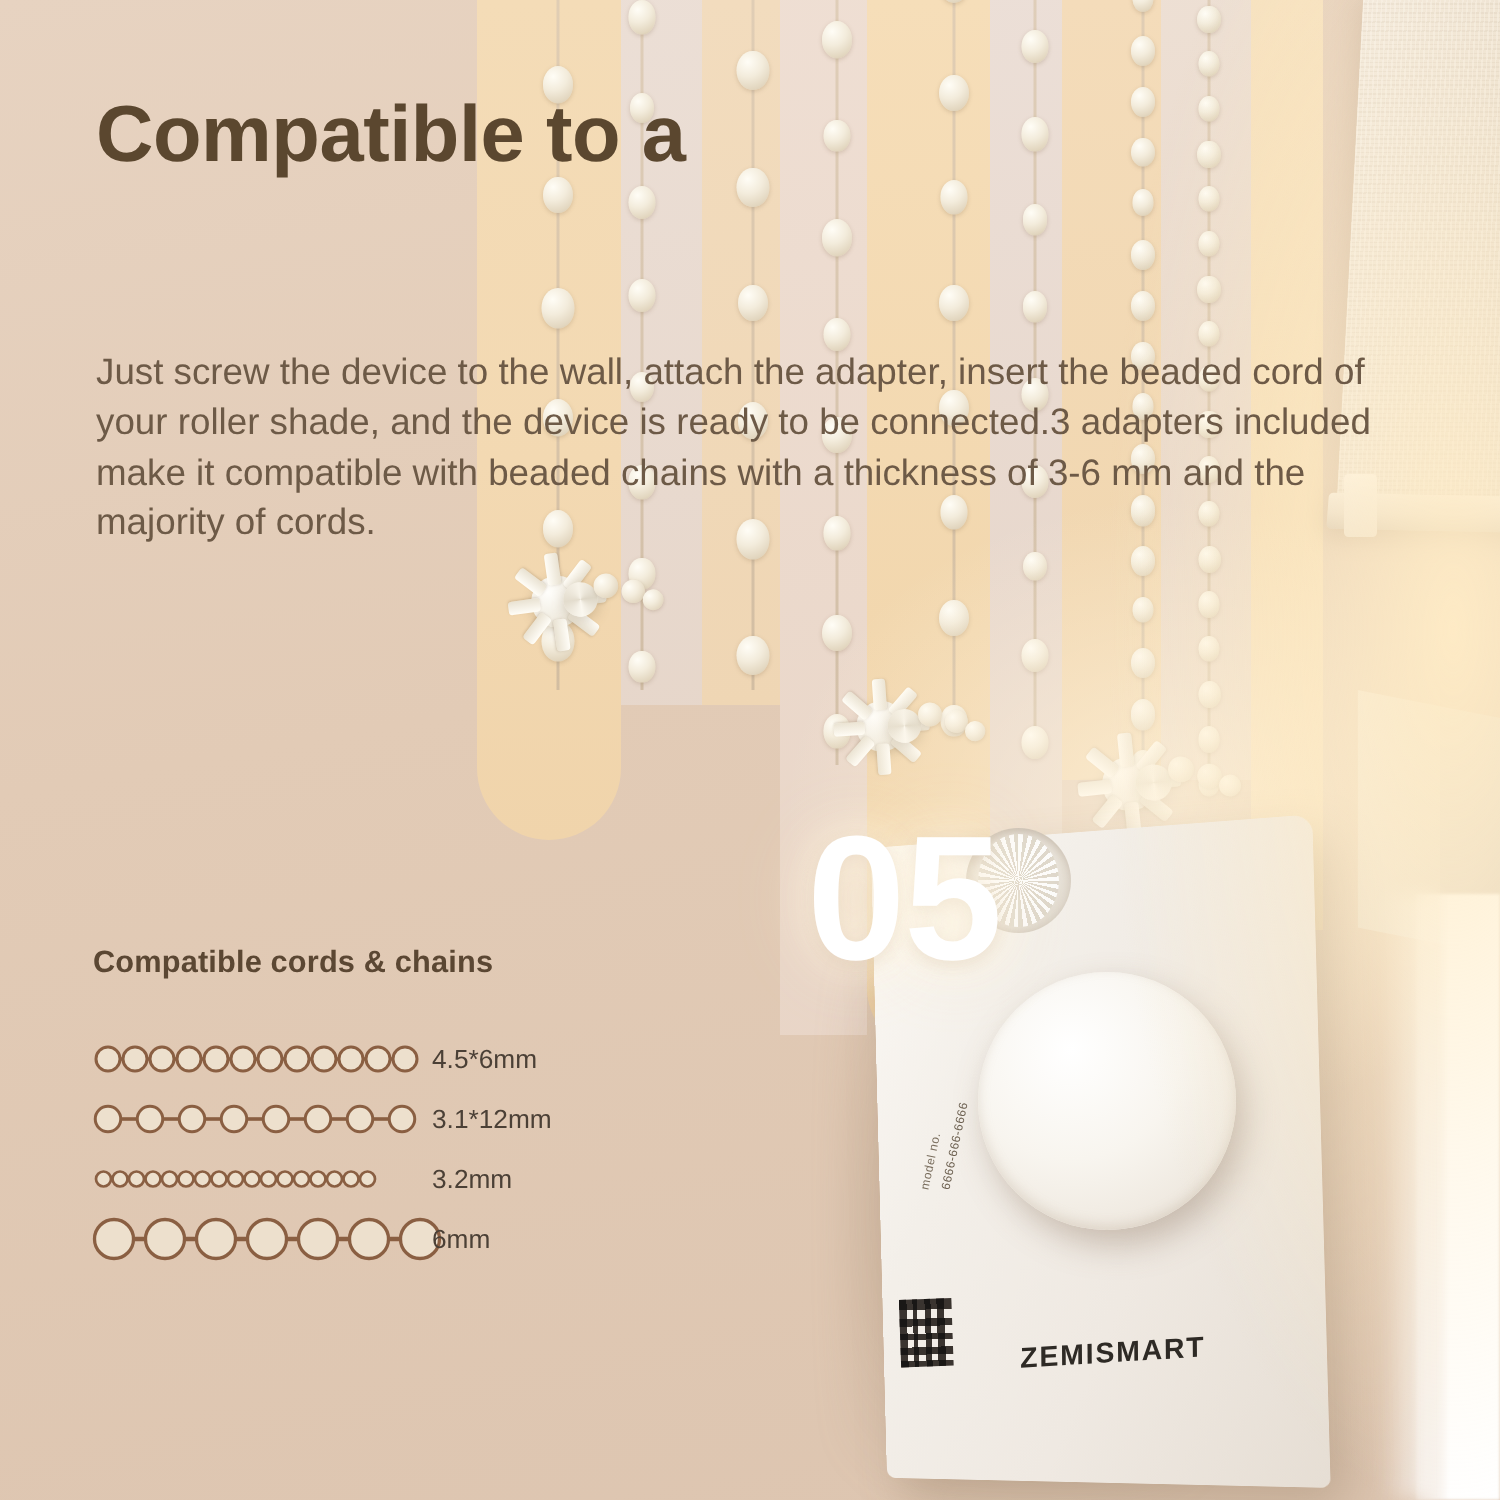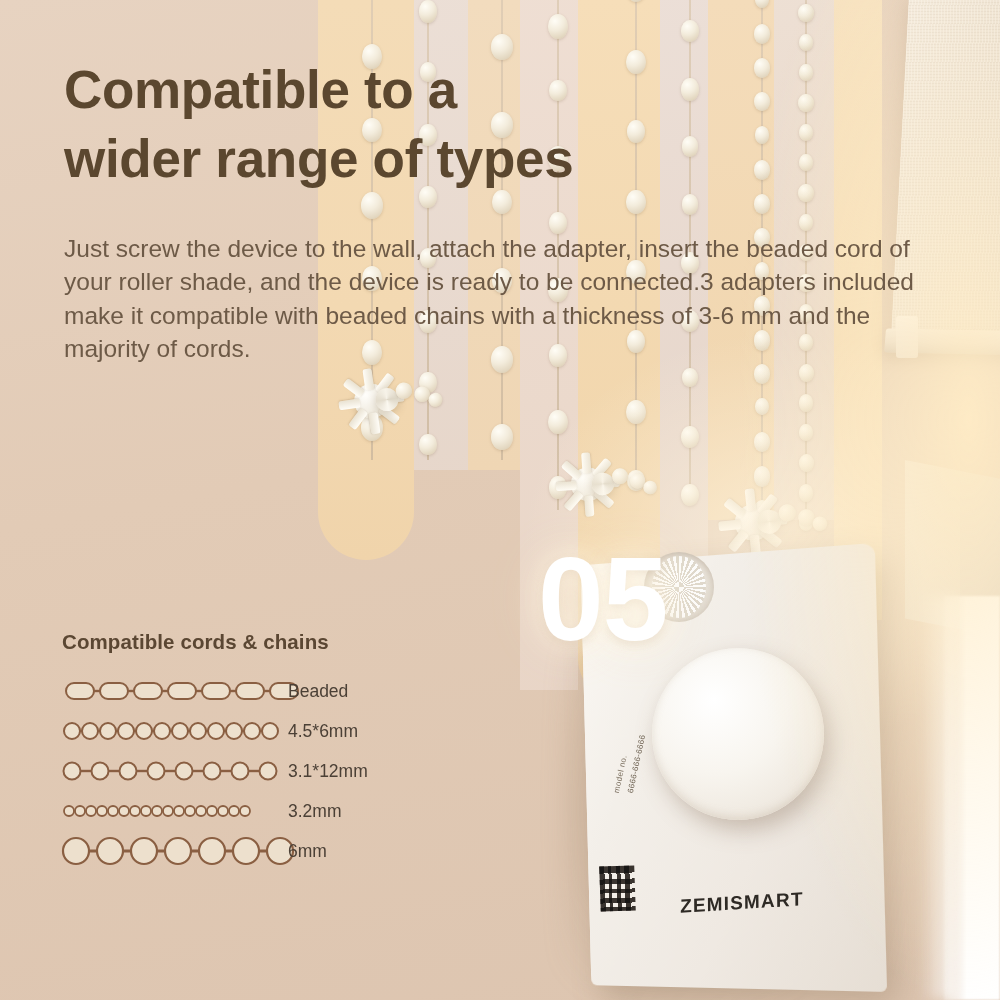--- a/index.html
+++ b/index.html
@@ -134,21 +134,21 @@
 
   
   .headline{position:absolute;left:64px;top:56px;width:660px;
     font-size:53px;font-weight:700;line-height:1.30;color:#5b472f;
     letter-spacing:-.3px;}
   .subcopy{position:absolute;left:64px;top:232px;width:862px;
     font-size:24.5px;line-height:1.36;color:#6d5a47;font-weight:400;}
 
   
   .legend{position:absolute;left:62px;top:630px;width:420px;}
-  .legend-title{font-size:20.5px;font-weight:700;color:#5b4733;margin-bottom:17px;
+  .legend-title{font-size:20.5px;font-weight:700;color:#5b4733;margin-bottom:32px;
     letter-spacing:.1px;}
   .legend-row{display:flex;align-items:center;height:40px;}
   .legend-art{width:220px;height:40px;display:flex;align-items:center;}
   .legend-label{font-size:17.5px;color:#4b4036;padding-left:6px;}
   svg{display:block;overflow:visible;}
 </style>
 </head>
 <body>
 
 <div id="stage">
@@ -337,47 +337,26 @@
   <div class="serial2">6666-666-6666</div>
   <div class="qr"></div>
   <div class="brand">ZEMISMART</div>
 
   <div class="glow-right"></div>
 
   <div class="step" id="step2">05</div>
 
   <div class="headline">
       <div>Compatible to a</div>
-      <div>wider range of types</div>
     </div>
   <div class="subcopy">Just screw the device to the wall, attach the adapter, insert the beaded cord of your roller shade, and the device is ready to be connected.3 adapters included make it compatible with beaded chains with a thickness of 3-6 mm and the majority of cords.</div>
 
   <div class="legend">
     <div class="legend-title">Compatible cords &amp; chains</div>
     <div id="legend-rows">
-        <div class="legend-row">
-          <div class="legend-art">
-            <svg width="216" height="34" viewBox="0 0 216 34">
-              <rect x="4" y="9" rx="8" ry="8" width="28" height="16" fill="#ede0cd" stroke="#8a5f42" stroke-width="2"></rect>
-              <line x1="32" y1="17" x2="38" y2="17" stroke="#8a5f42" stroke-width="2.4"></line>
-              <rect x="38" y="9" rx="8" ry="8" width="28" height="16" fill="#ede0cd" stroke="#8a5f42" stroke-width="2"></rect>
-              <line x1="66" y1="17" x2="72" y2="17" stroke="#8a5f42" stroke-width="2.4"></line>
-              <rect x="72" y="9" rx="8" ry="8" width="28" height="16" fill="#ede0cd" stroke="#8a5f42" stroke-width="2"></rect>
-              <line x1="100" y1="17" x2="106" y2="17" stroke="#8a5f42" stroke-width="2.4"></line>
-              <rect x="106" y="9" rx="8" ry="8" width="28" height="16" fill="#ede0cd" stroke="#8a5f42" stroke-width="2"></rect>
-              <line x1="134" y1="17" x2="140" y2="17" stroke="#8a5f42" stroke-width="2.4"></line>
-              <rect x="140" y="9" rx="8" ry="8" width="28" height="16" fill="#ede0cd" stroke="#8a5f42" stroke-width="2"></rect>
-              <line x1="168" y1="17" x2="174" y2="17" stroke="#8a5f42" stroke-width="2.4"></line>
-              <rect x="174" y="9" rx="8" ry="8" width="28" height="16" fill="#ede0cd" stroke="#8a5f42" stroke-width="2"></rect>
-              <line x1="202" y1="17" x2="208" y2="17" stroke="#8a5f42" stroke-width="2.4"></line>
-              <rect x="208" y="9" rx="8" ry="8" width="28" height="16" fill="#ede0cd" stroke="#8a5f42" stroke-width="2"></rect>
-            </svg>
-          </div>
-          <div class="legend-label">Beaded</div>
-        </div>
         <div class="legend-row">
           <div class="legend-art">
             <svg width="216" height="34" viewBox="0 0 216 34">
               <circle cx="10" cy="17" r="8" fill="#ede0cd" stroke="#8a5f42" stroke-width="2"></circle>
               <line x1="18" y1="17" x2="20" y2="17" stroke="#8a5f42" stroke-width="2.4"></line>
               <circle cx="28" cy="17" r="8" fill="#ede0cd" stroke="#8a5f42" stroke-width="2"></circle>
               <line x1="36" y1="17" x2="38" y2="17" stroke="#8a5f42" stroke-width="2.4"></line>
               <circle cx="46" cy="17" r="8" fill="#ede0cd" stroke="#8a5f42" stroke-width="2"></circle>
               <line x1="54" y1="17" x2="56" y2="17" stroke="#8a5f42" stroke-width="2.4"></line>
               <circle cx="64" cy="17" r="8" fill="#ede0cd" stroke="#8a5f42" stroke-width="2"></circle>

